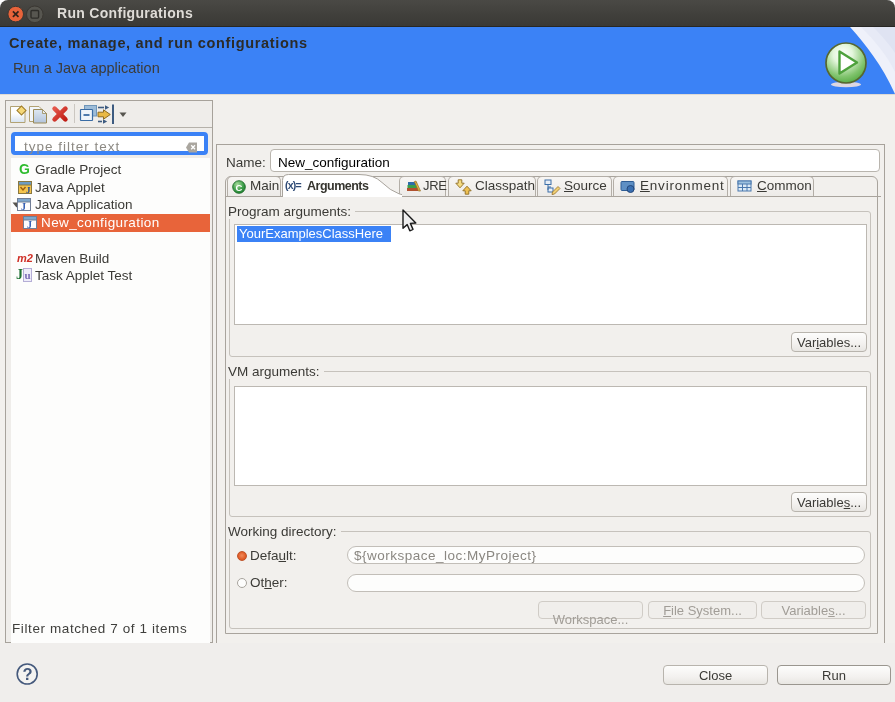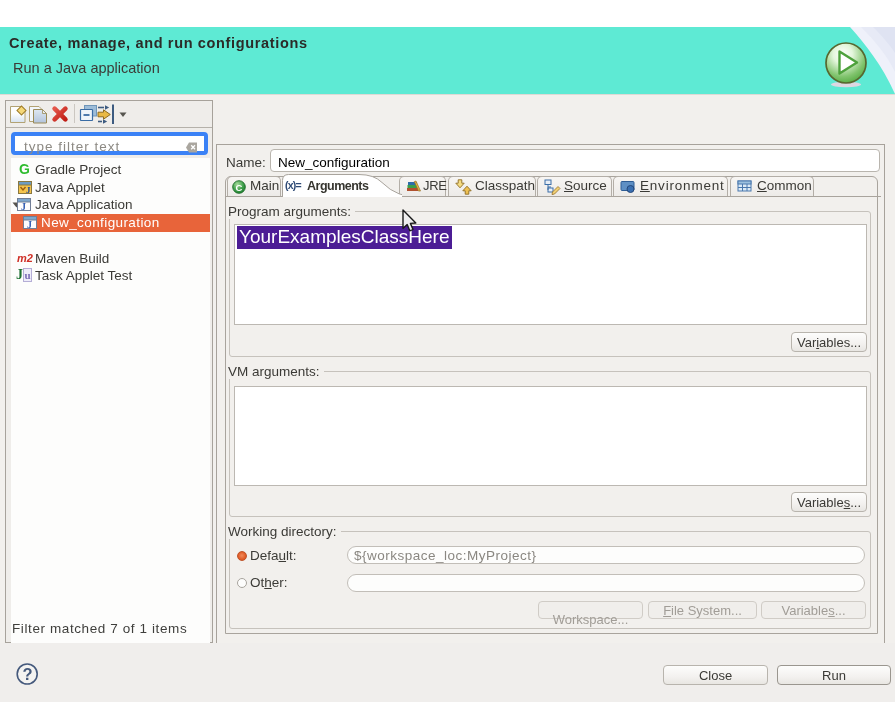--- a/index.html
+++ b/index.html
@@ -8,21 +8,21 @@
   #dlg { position:relative; width:895px; height:702px; overflow:hidden; }
   .abs { position:absolute; }
 
   
   #titlebar { left:0; top:0; width:895px; height:27px;
     background:linear-gradient(#4a4945,#403f3b 60%,#3a3935);
     border-radius:8px 8px 0 0; border-bottom:1px solid #282723; }
   #titletext { left:57px; top:5px; font-weight:bold; font-size:14px; color:#dfdcd7; letter-spacing:0.3px; }
 
   
-  #header { left:0; top:27px; width:895px; height:67px; background:#5eead4; }
+  #header { left:0; top:27px; width:895px; height:67px; background:#3b82f6; }
   #h1 { left:9px; top:8px; font-weight:bold; font-size:14.5px; color:#2b2b28; letter-spacing:0.65px; }
   #h2 { left:13px; top:33px; font-size:14.5px; color:#3c3b37; }
   #headline { left:0; top:94px; width:895px; height:1px; background:#dedad5; }
 
   
   #main { left:0; top:95px; width:895px; height:548px; background:#f2f0ed; }
 
   
   #lpanel { left:5px; top:5px; width:208px; height:543px; border:1px solid #a7a29b; background:#efedea; }
   #ltoolbar { left:0; top:0; width:206px; height:27px; border-bottom:1px solid #b5b1aa; }
@@ -57,20 +57,29 @@
   .radio.off { border:1px solid #a8a49d; background:#fdfdfc; }
 
   .ghostinput { position:absolute; background:#fdfdfc; border:1px solid #c2beb8; border-radius:9px; }
 
   
   #bottombar { left:0; top:643px; width:895px; height:59px; background:#f0eeec; }
 </style>
 </head>
 <body>
 <div id="dlg">
+  <div class="abs" id="titlebar">
+    <svg class="abs" style="left:7px;top:5px" width="46" height="19" viewBox="0 0 46 19">
+      <circle cx="8.7" cy="9.1" r="7.8" fill="#e8633a" stroke="#3a3732" stroke-width="1"></circle>
+      <path d="M5.9 6.3 L11.5 11.9 M11.5 6.3 L5.9 11.9" stroke="#33231b" stroke-width="1.7"></path>
+      <circle cx="27.8" cy="9.3" r="8.3" fill="#575650" stroke="#3a3732" stroke-width="1"></circle>
+      <rect x="24" y="5.5" width="7.6" height="7.6" rx="1" fill="none" stroke="#2e2d29" stroke-width="1.4"></rect>
+    </svg>
+    <span class="abs" id="titletext">Run Configurations</span>
+  </div>
 
   <div class="abs" id="header">
     <svg class="abs" style="left:680px;top:0" width="215" height="67" viewBox="0 0 215 67">
       <path d="M170 0 C 186 18 202 38 215 67 L215 0 Z" fill="#eff1fa"></path>
       <path d="M181 0 C 195 14 207 28 215 45 L215 0 Z" fill="#e7eaf6"></path>
       <path d="M193 0 C 202 9 210 18 215 26 L215 0 Z" fill="#dfe3f2"></path>
     </svg>
     <span class="abs" id="h1">Create, manage, and run configurations</span>
     <span class="abs" id="h2">Run a Java application</span>
     <svg class="abs" style="left:824px;top:15px" width="44" height="46" viewBox="0 0 44 46">
@@ -242,21 +251,21 @@
           <rect x="1" y="2" width="13" height="3" fill="#9cc0de" stroke="#4a78ae"></rect>
           <line x1="5.5" y1="5" x2="5.5" y2="12" stroke="#4a78ae"></line>
           <line x1="10" y1="5" x2="10" y2="12" stroke="#4a78ae"></line>
           <line x1="1" y1="8.5" x2="14" y2="8.5" stroke="#4a78ae"></line>
         </svg><span style="text-decoration:underline">C</span>ommon</div>
       <div class="abs" id="tabfolder"></div>
 
       <span class="glabel" style="left:10px;top:58.5px">Program arguments:</span>
       <div class="group" style="left:12px;top:66px;width:642px;height:146px"></div>
       <div class="tarea" style="left:17px;top:79px;width:633px;height:101px">
-        <span style="position:absolute;left:2px;top:1px;background:#4c1d95;color:#fff;font-size:19px;padding:0 2px 1px 2px">YourExamplesClassHere</span>
+        <span style="position:absolute;left:2px;top:1px;background:#3b82f6;color:#fff;font-size:13px;padding:0 8px 1px 2px">YourExamplesClassHere</span>
       </div>
       <div class="btn" style="left:574px;top:187px;width:76px;height:20px;padding-top:2px">Var<span style="text-decoration:underline">i</span>ables...</div>
 
       <span class="glabel" style="left:10px;top:218.5px">VM arguments:</span>
       <div class="group" style="left:12px;top:226px;width:642px;height:146px"></div>
       <div class="tarea" style="left:17px;top:241px;width:633px;height:100px"></div>
       <div class="btn" style="left:574px;top:347px;width:76px;height:20px;padding-top:2px">Variable<span style="text-decoration:underline">s</span>...</div>
 
       <span class="glabel" style="left:10px;top:378.5px">Working directory:</span>
       <div class="group" style="left:12px;top:386px;width:642px;height:98px"></div>

